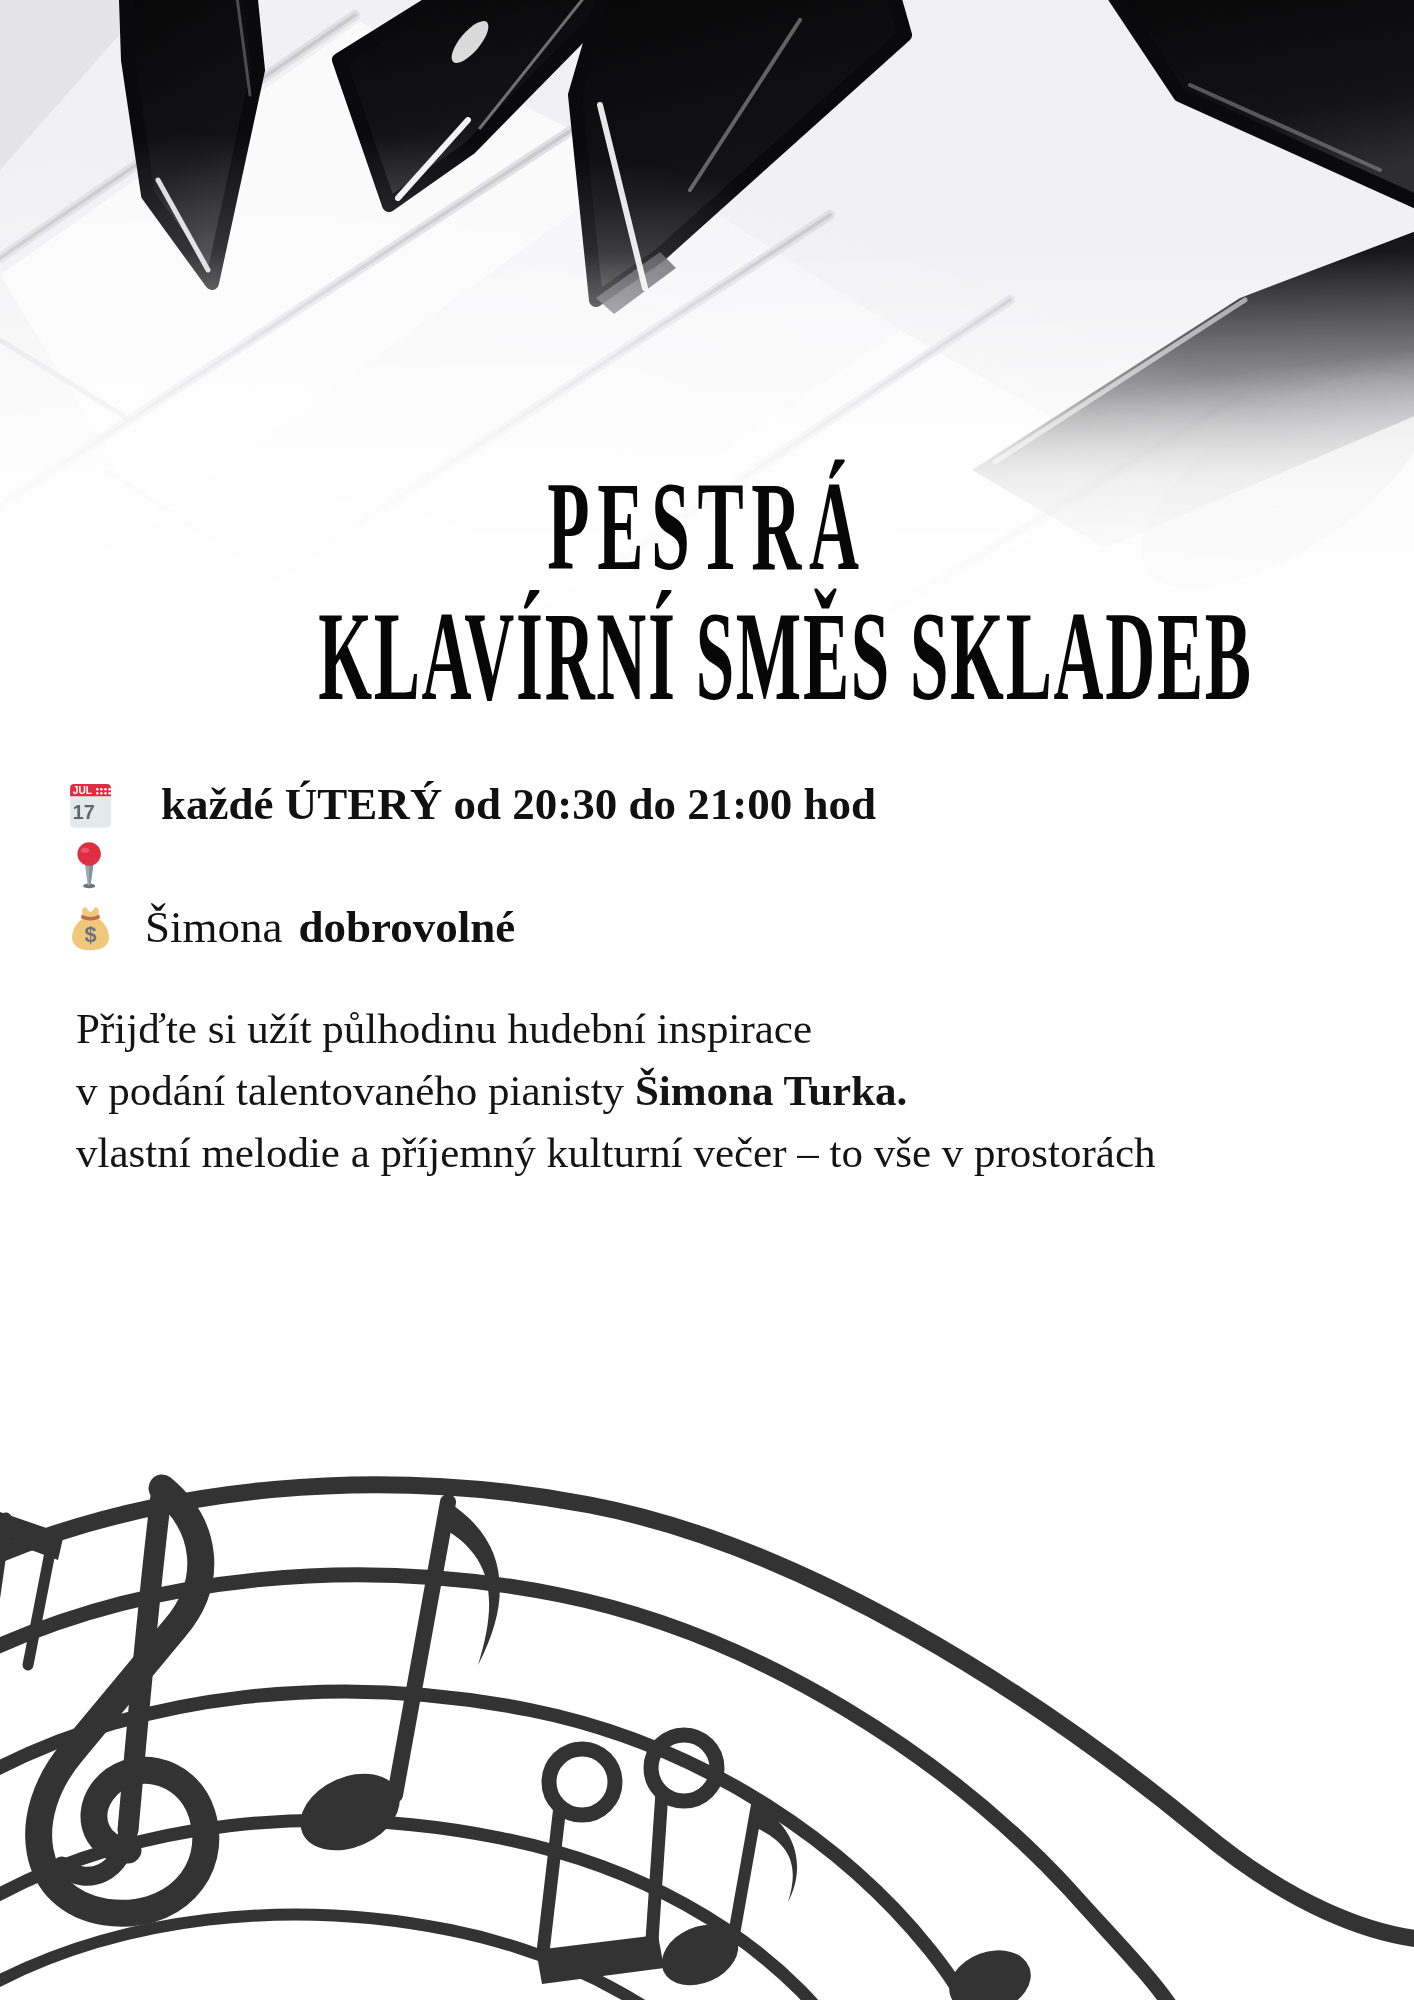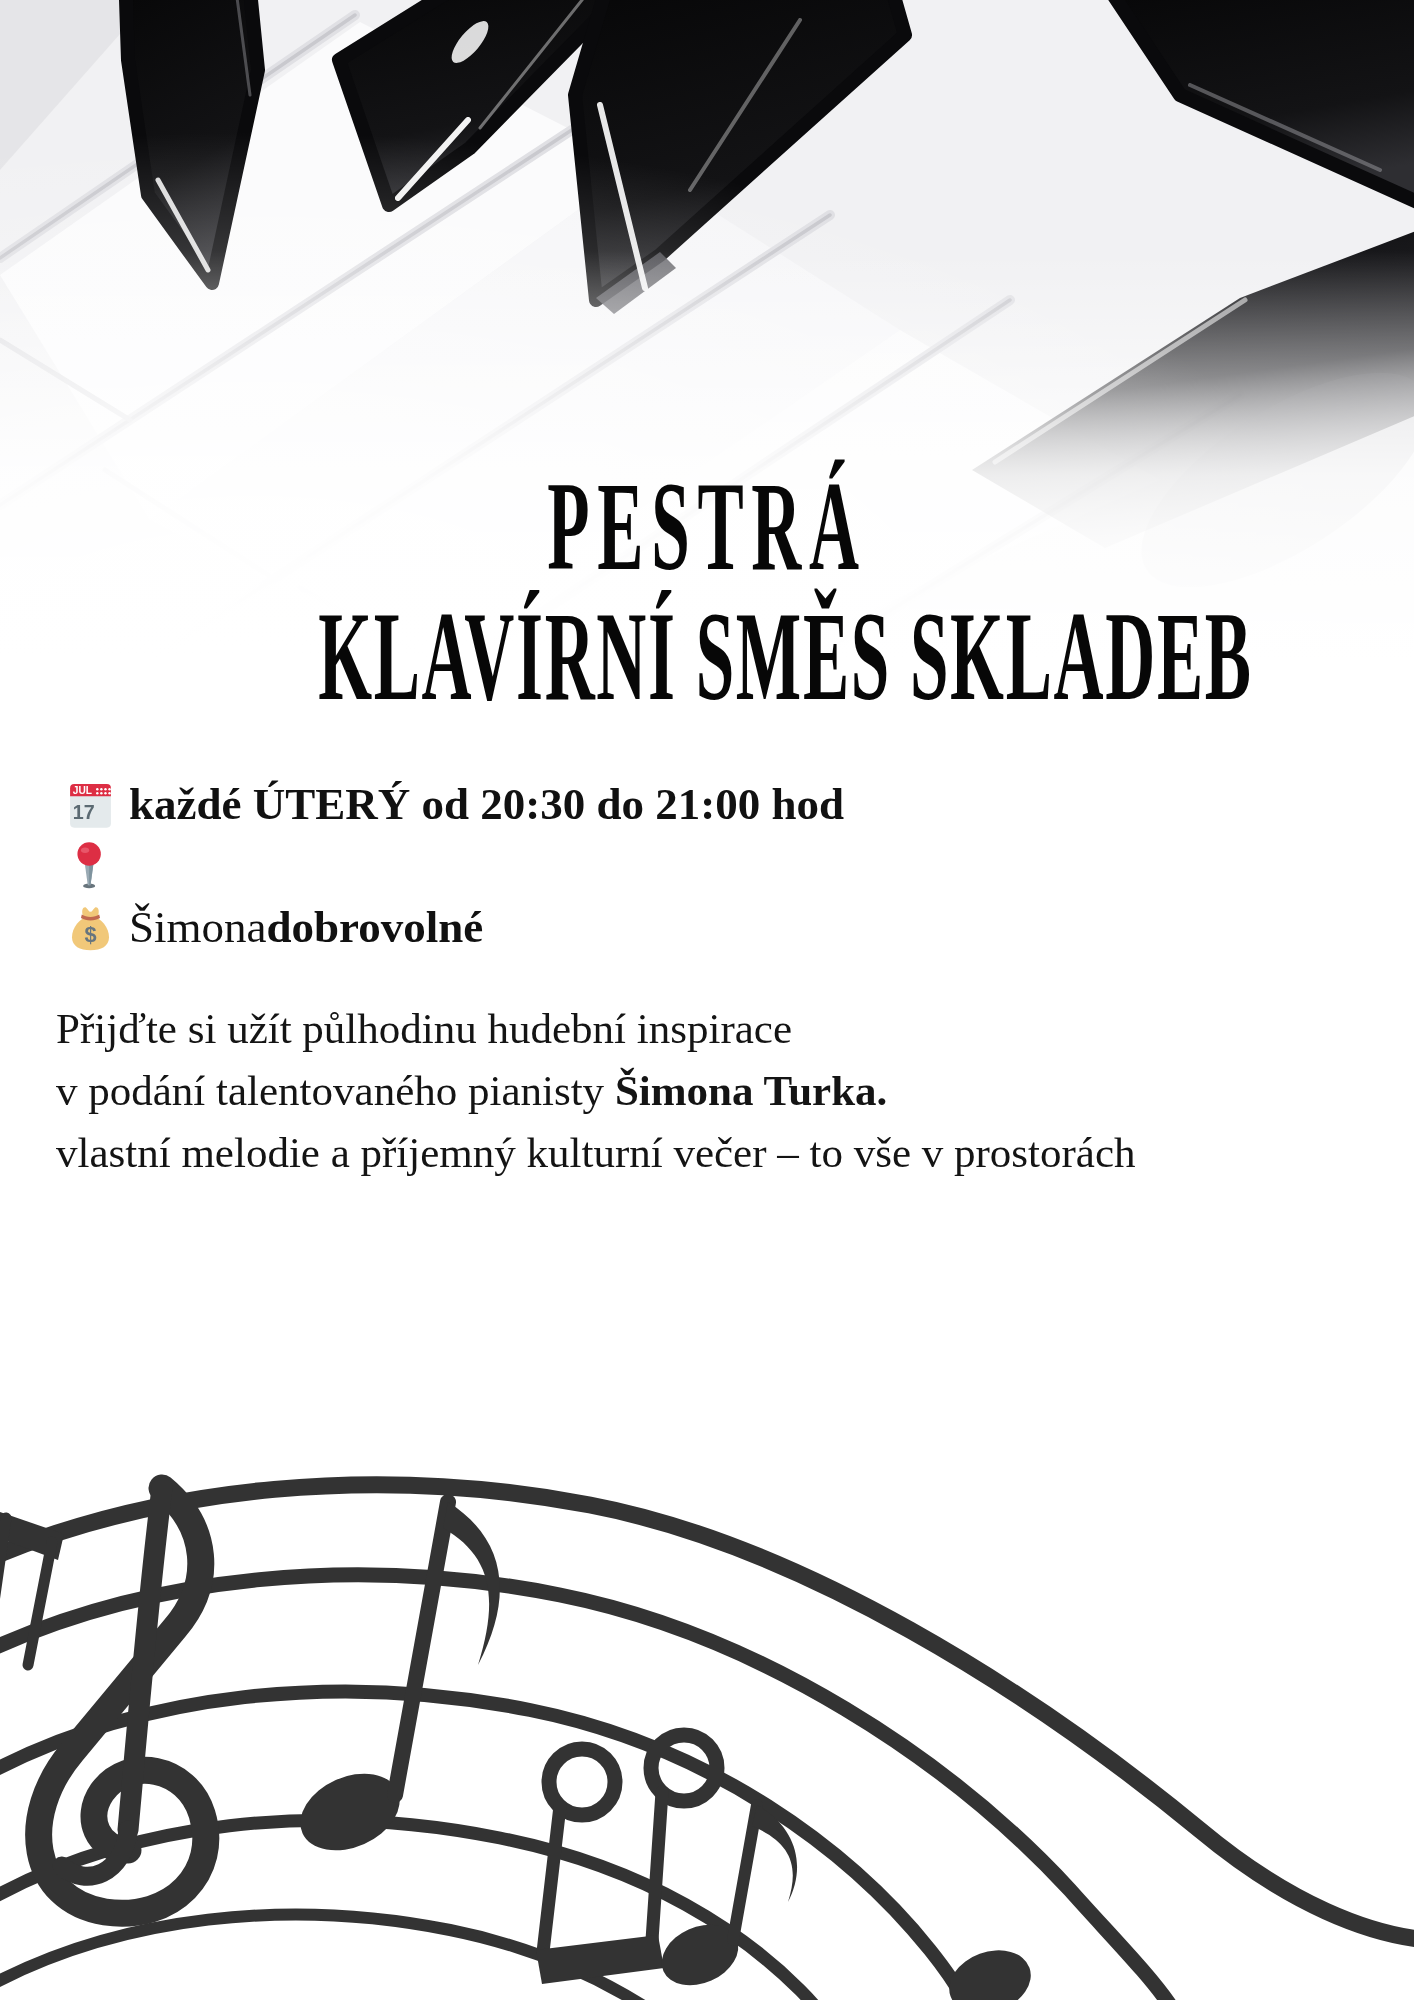--- a/index.html
+++ b/index.html
@@ -9,27 +9,27 @@
   .hero{position:absolute;top:0;left:0;width:1414px;height:660px;}
   .hero svg{display:block;}
   
   .title-block{position:absolute;top:462px;left:0;right:0;text-align:center;}
   .title-line{font-weight:700;font-size:126px;line-height:130px;color:#070707;
               transform:scaleX(0.55);transform-origin:50% 50%;white-space:nowrap;
               letter-spacing:3px;}
   .title-line.first{letter-spacing:14px;}
   
   .details{position:absolute;top:778px;left:66px;}
-  .detail-row{display:flex;align-items:center;margin-bottom:11px;font-size:45px;line-height:52px;}
+  .detail-row{display:flex;align-items:center;margin-bottom:11px;font-size:45px;line-height:52px;gap:16px;}
   .detail-row .emoji{width:49px;height:49px;margin-right:14px;flex:0 0 auto;}
   .detail-row b{font-weight:700;}
   .detail-row .pre{font-weight:400;}
   .detail-row.bold-row .pre{font-weight:700;}
   
-  .paragraph{position:absolute;top:998px;left:56px;width:1300px;font-size:43px;line-height:62px;color:#141414;}
+  .paragraph{position:absolute;top:998px;left:76px;width:1300px;font-size:43px;line-height:62px;color:#141414;}
   .paragraph b{font-weight:700;}
   
   .decoration{position:absolute;left:0;bottom:0;width:1414px;height:570px;}
   svg text{font-family:"Liberation Sans", sans-serif;}
 </style>
 </head>
 <body>
 
 <div class="poster">
 

